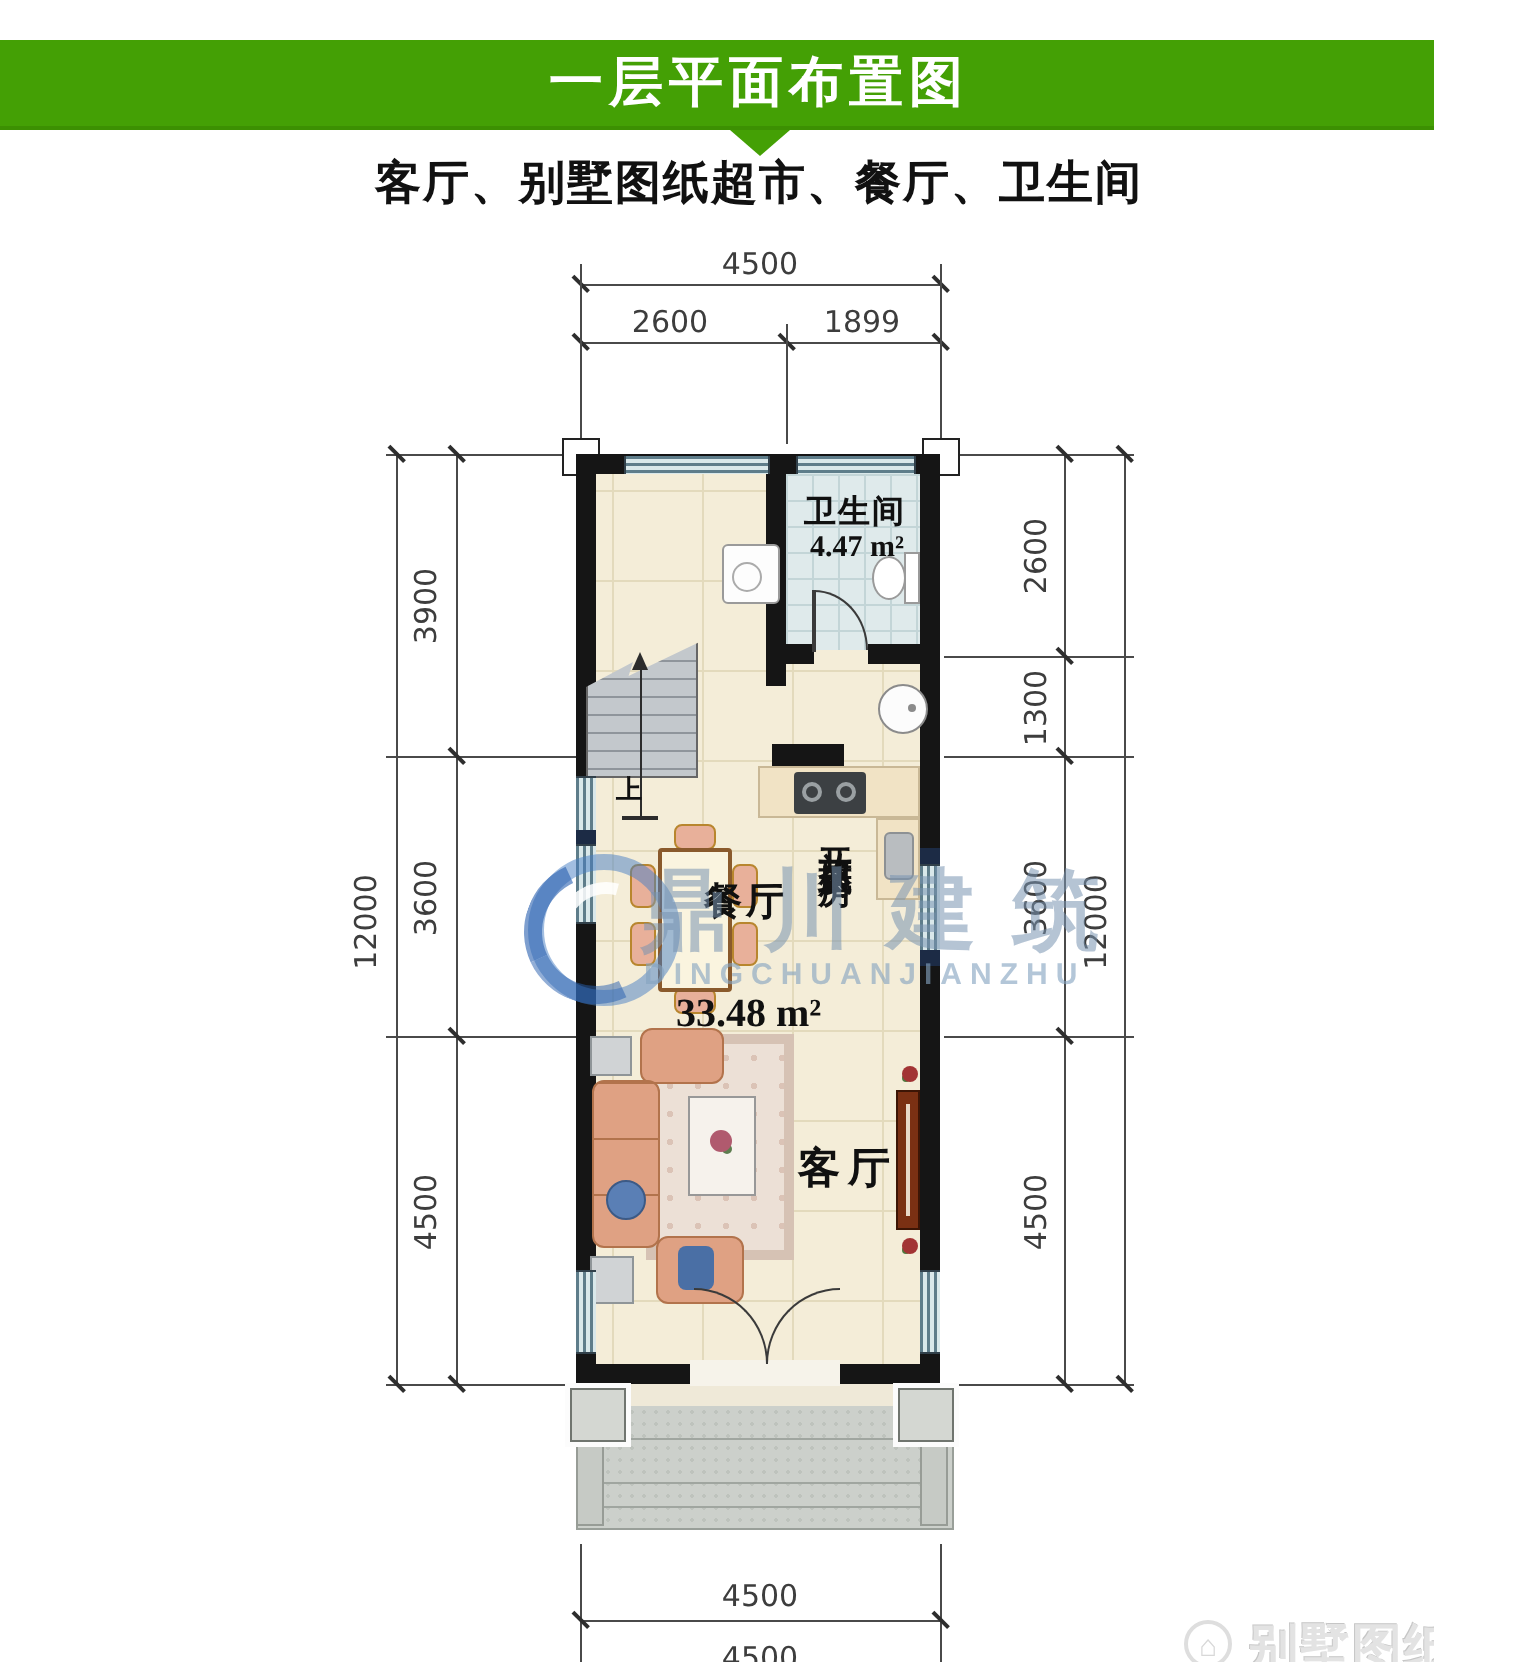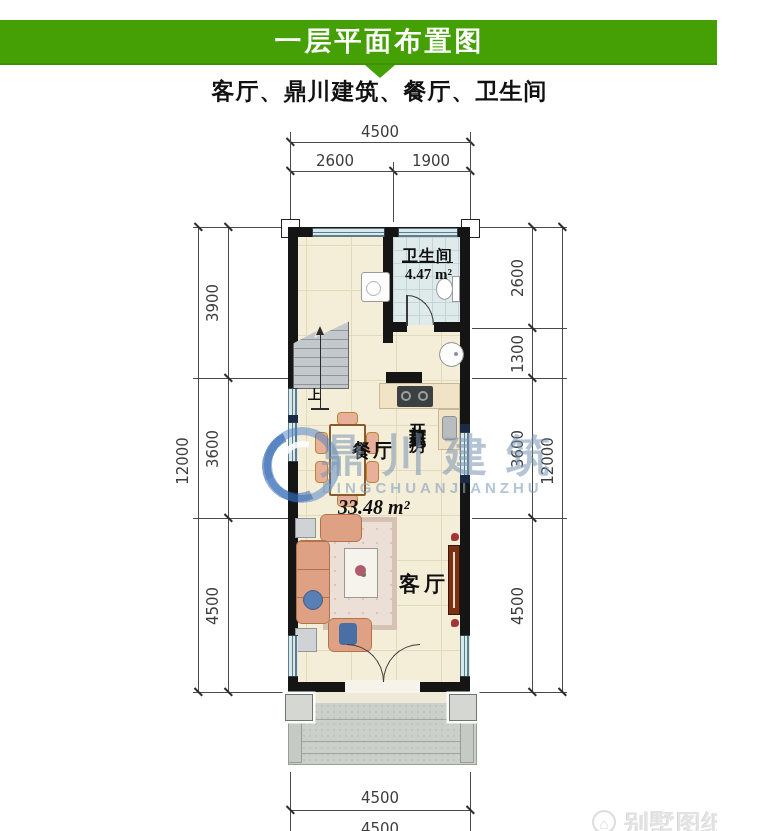--- a/index.html
+++ b/index.html
@@ -54,29 +54,29 @@
 </style>
 </head>
 <body>
 
 <div id="canvas">
 
   <div class="abs green-bar">
     <div class="abs page-title">一层平面布置图</div>
   </div>
   <div class="abs banner-pointer"></div>
-  <div class="abs subtitle">客厅、鼎川建筑、餐厅、卫生间</div>
+  <div class="abs subtitle">客厅、别墅图纸超市、餐厅、卫生间</div>
 
   <div class="abs">
     <div class="abs dimtext" style="left:340px;top:103px;">4500</div>
     <div class="abs dline" style="left:290px;top:122px;width:180px;height:1px;"></div>
     <div class="abs tick" style="left:285px;top:121px;"></div>
     <div class="abs tick" style="left:465px;top:121px;"></div>
     <div class="abs dimtext" style="left:300px;top:132px;width:70px;">2600</div>
-    <div class="abs dimtext" style="left:396px;top:132px;width:70px;">1900</div>
+    <div class="abs dimtext" style="left:396px;top:132px;width:70px;">1899</div>
     <div class="abs dline" style="left:290px;top:151px;width:180px;height:1px;"></div>
     <div class="abs tick" style="left:285px;top:150px;"></div>
     <div class="abs tick" style="left:388px;top:150px;"></div>
     <div class="abs tick" style="left:465px;top:150px;"></div>
     <div class="abs dline" style="left:290px;top:112px;width:1px;height:90px;"></div>
     <div class="abs dline" style="left:470px;top:112px;width:1px;height:90px;"></div>
     <div class="abs dline" style="left:393px;top:142px;width:1px;height:60px;"></div>
   </div>
 
   <div class="abs">
@@ -188,22 +188,22 @@
   <div class="abs" style="left:337px;top:392px;width:21px;height:13px;background:#e8b09a;border:1.5px solid #b8862e;border-radius:4px;z-index:4;box-sizing:border-box;"></div>
   <div class="abs" style="left:337px;top:474px;width:21px;height:13px;background:#e8b09a;border:1.5px solid #b8862e;border-radius:4px;z-index:4;box-sizing:border-box;"></div>
   <div class="abs" style="left:315px;top:412px;width:13px;height:22px;background:#e8b09a;border:1.5px solid #b8862e;border-radius:4px;z-index:4;box-sizing:border-box;"></div>
   <div class="abs" style="left:315px;top:441px;width:13px;height:22px;background:#e8b09a;border:1.5px solid #b8862e;border-radius:4px;z-index:4;box-sizing:border-box;"></div>
   <div class="abs" style="left:366px;top:412px;width:13px;height:22px;background:#e8b09a;border:1.5px solid #b8862e;border-radius:4px;z-index:4;box-sizing:border-box;"></div>
   <div class="abs" style="left:366px;top:441px;width:13px;height:22px;background:#e8b09a;border:1.5px solid #b8862e;border-radius:4px;z-index:4;box-sizing:border-box;"></div>
   <div class="abs" style="left:329px;top:404px;width:37px;height:72px;background:#faf4df;border:2px solid #8a5a2c;border-radius:2px;z-index:5;box-sizing:border-box;"></div>
 
   <div class="abs roomlabel" style="left:331px;top:418px;font-size:19px;letter-spacing:2px;z-index:6;padding-left:21px;">餐厅</div>
   <div class="abs roomlabel" style="left:406px;top:390px;font-size:17px;writing-mode:vertical-rl;letter-spacing:3px;z-index:6;">开放式厨房</div>
-  <div class="abs roomlabel" style="left:338px;top:476px;font-size:20px;z-index:6;font-style:italic;">33.48 m²</div>
-  <div class="abs roomlabel" style="left:402px;top:226px;font-size:16px;letter-spacing:1px;z-index:6;text-decoration:underline;">卫生间</div>
+  <div class="abs roomlabel" style="left:338px;top:476px;font-size:20px;z-index:6;">33.48 m²</div>
+  <div class="abs roomlabel" style="left:402px;top:226px;font-size:16px;letter-spacing:1px;z-index:6;">卫生间</div>
   <div class="abs roomlabel" style="left:405px;top:246px;font-size:15px;z-index:6;">4.47 m²</div>
   <div class="abs roomlabel" style="left:399px;top:550px;font-size:21px;letter-spacing:4px;z-index:6;">客厅</div>
 
   <div class="abs" style="left:323px;top:497px;width:74px;height:113px;background:#ece0d6;border:5px solid #d6c2b4;box-sizing:border-box;z-index:4;background-image:radial-gradient(#dbc3b6 1.5px,transparent 1.5px);background-size:14px 14px;"></div>
   <div class="abs" style="left:344px;top:528px;width:34px;height:50px;background:#f6f2ec;border:1.5px solid #989898;z-index:5;box-sizing:border-box;">
     <div class="abs" style="left:10px;top:16px;width:11px;height:11px;background:#b05a6e;border-radius:50%;box-shadow:3px 4px 0 -3px #5d7d4f;"></div>
   </div>
 
   <div class="abs sidetable" style="left:295px;top:498px;width:21px;height:20px;z-index:4;"></div>
   <div class="abs sofa" style="left:320px;top:494px;width:42px;height:28px;z-index:4;"></div>

